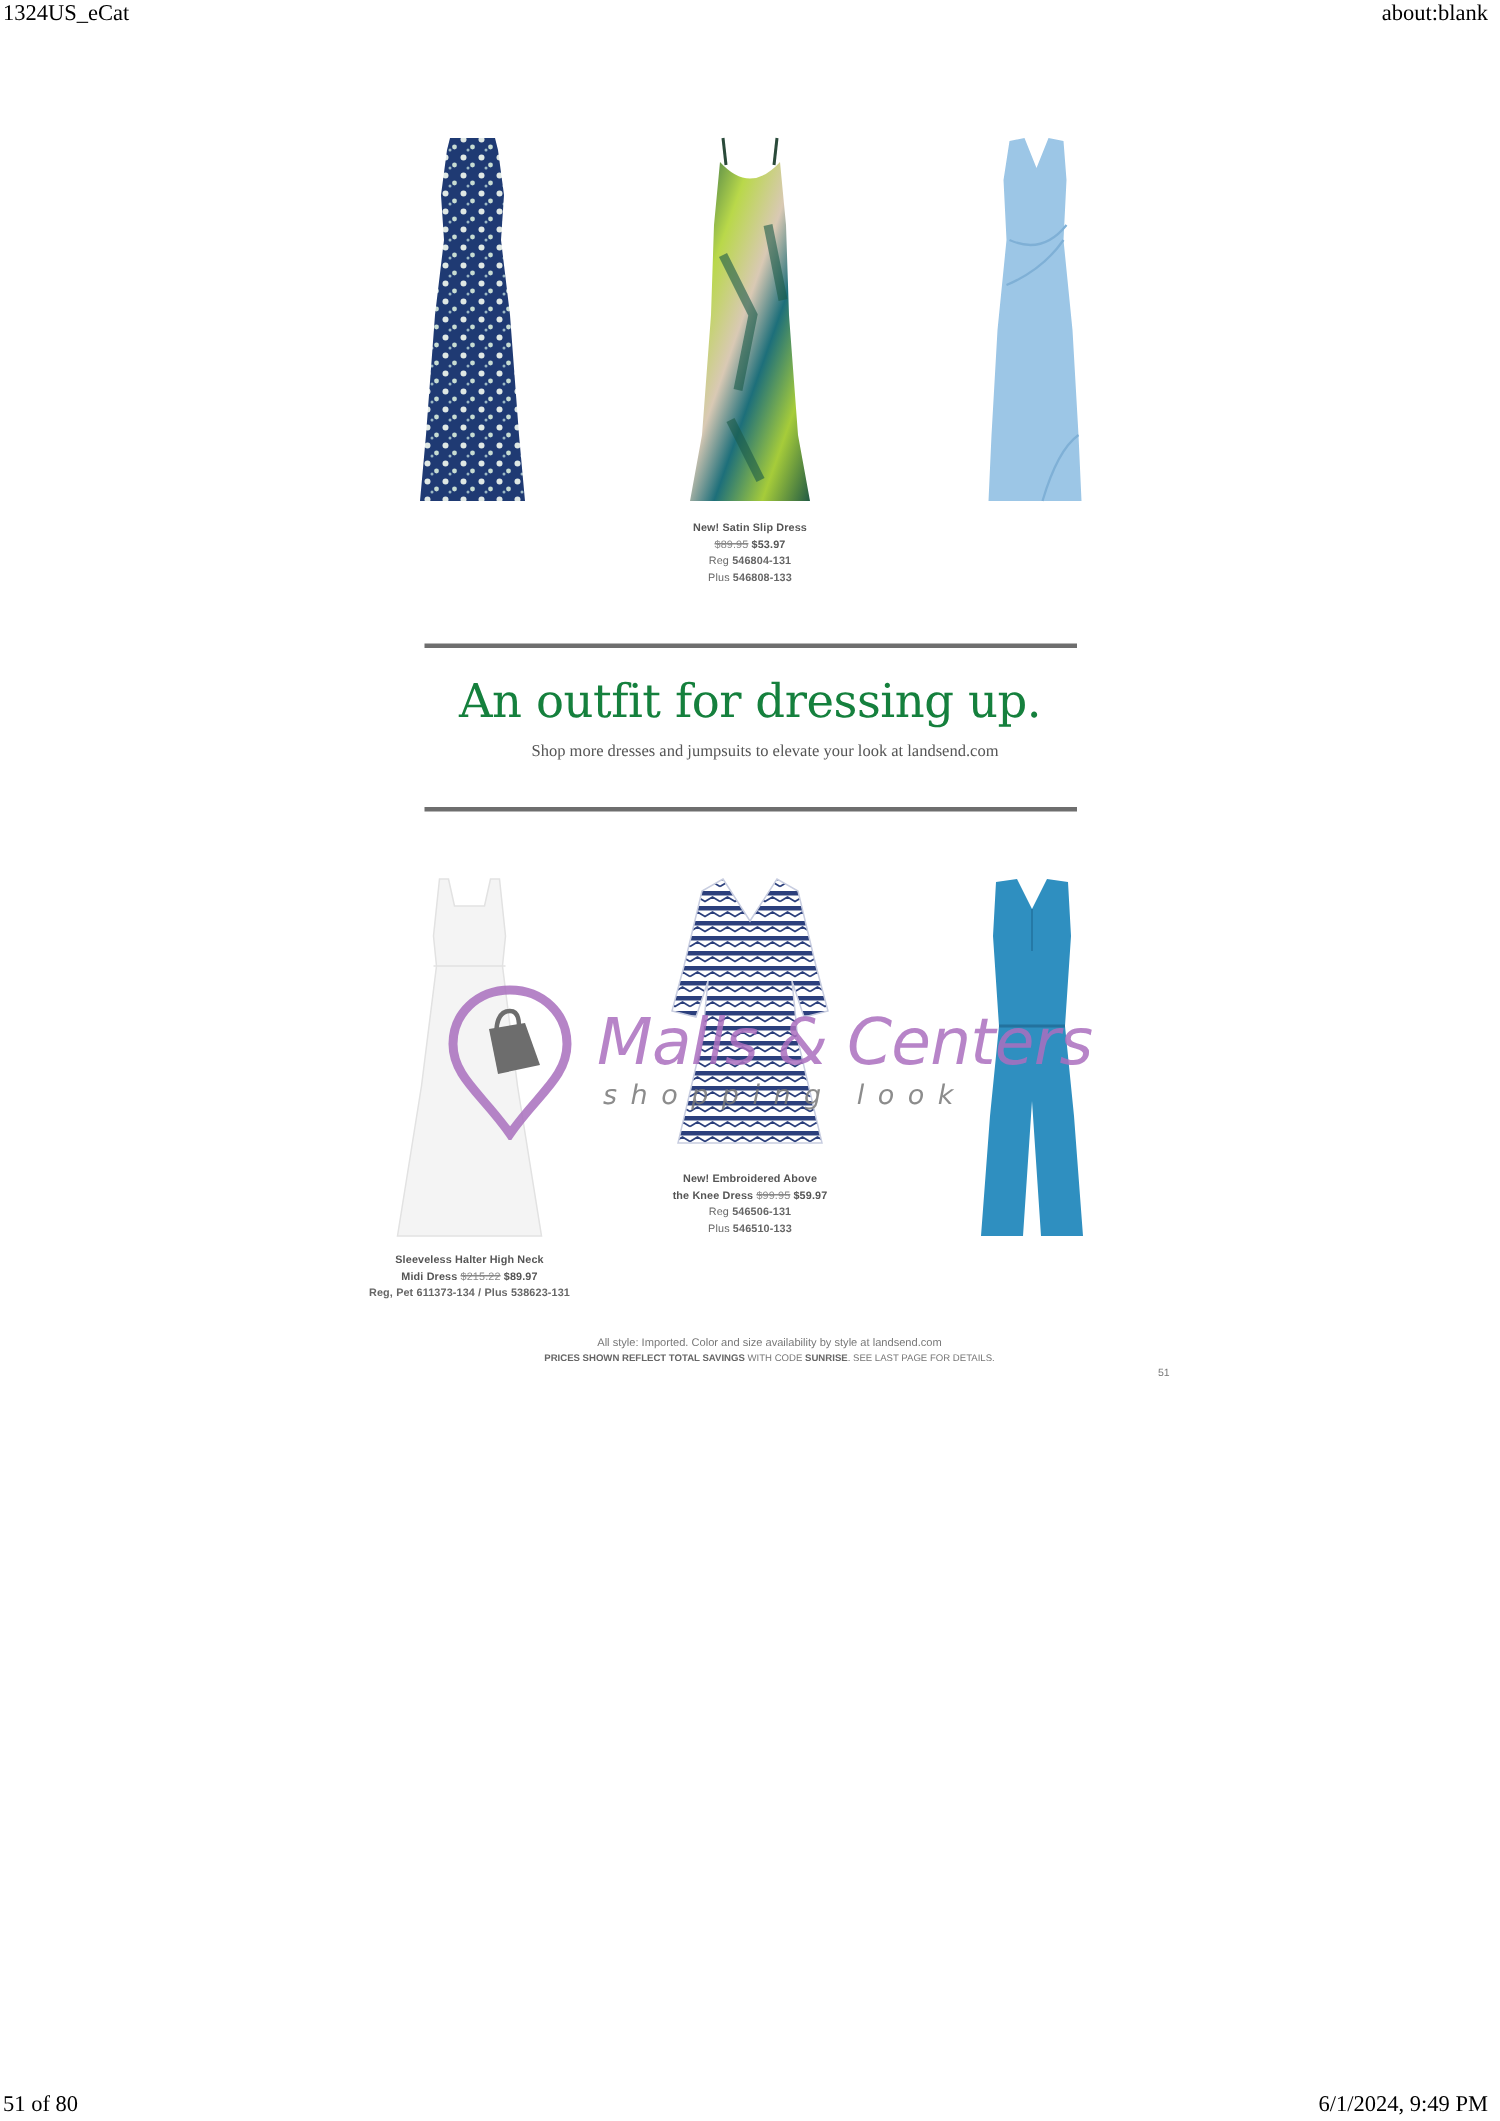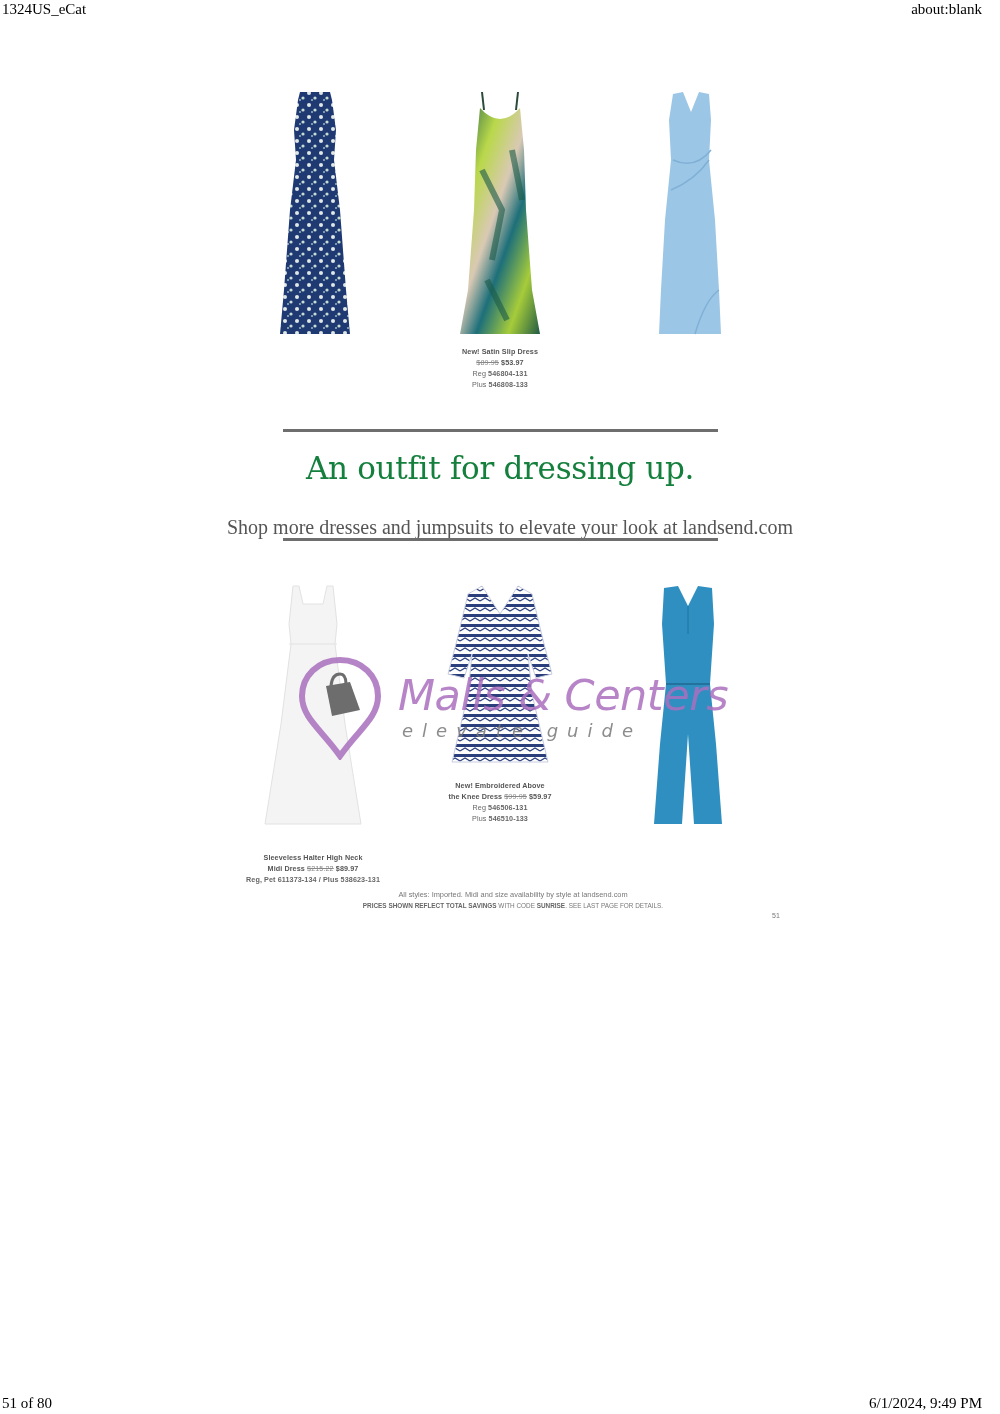--- a/index.html
+++ b/index.html
@@ -1,33 +1,33 @@
 <!DOCTYPE html>
 <html><head>
 <meta charset="utf-8">
 <style>
   html, body { margin: 0; padding: 0; background: #ffffff; }
   body { width: 1000px; height: 1414px; position: relative; overflow: hidden; font-family: "Liberation Sans", sans-serif; color: #333; }
   .print-header, .print-footer { position: absolute; left: 0; right: 0; height: 20px; font-family: "Liberation Serif", serif; font-size: 15px; color: #000; }
   .print-header { top: 0; padding-left: 33px; }
   .print-footer { bottom: 0; }
   .ph-left { position: absolute; left: 2px; top: 1px; }
-  .ph-right { position: absolute; right: 18px; top: 1px; }
+  .ph-right { position: absolute; right: 8px; top: 1px; }
 
   .product { position: absolute; text-align: center; }
   .product svg { display: block; margin: 0 auto; }
   .caption { font-size: 7.2px; line-height: 11px; color: #666; letter-spacing: 0.1px; }
   .caption .name { font-weight: bold; color: #555; }
   .caption .was { text-decoration: line-through; color: #888; font-weight: normal; }
   .caption .now { font-weight: bold; color: #555; }
   .caption .sku { font-weight: bold; color: #666; }
 
   .rule { position: absolute; left: 283px; width: 435px; height: 3px; background: #6e6e6e; }
   .headline { position: absolute; left: 0; right: 0; top: 450px; text-align: center; font-family: "DejaVu Serif", serif; font-size: 31px; color: #15803d; letter-spacing: -0.3px; }
-  .subline { position: absolute; left: 0; right: 0; top: 516px; text-align: center; font-family: "Liberation Serif", serif; font-size: 20px; color: #555; padding-left: 20px; }
+  .subline { position: absolute; left: 0; right: 0; top: 495px; text-align: center; font-family: "Liberation Serif", serif; font-size: 11px; color: #555; padding-left: 20px; }
 
   .disclaimer { position: absolute; left: 300px; width: 426px; text-align: center; font-size: 7.4px; color: #777; }
   .disclaimer b { color: #666; }
   .page-num { position: absolute; left: 772px; top: 912px; font-size: 7px; color: #777; }
 
   .watermark { position: absolute; left: 298px; top: 656px; width: 410px; height: 104px; pointer-events: none; font-style: italic; }
   .wm-title { position: absolute; left: 100px; top: 14px; font-family: "DejaVu Sans", sans-serif; font-size: 43px; color: rgba(170,110,190,0.85); letter-spacing: -0.5px; white-space: nowrap; }
   .wm-sub { position: absolute; left: 104px; top: 64px; font-family: "DejaVu Sans", sans-serif; font-size: 18px; letter-spacing: 9px; color: rgba(120,120,120,0.85); white-space: nowrap; }
 </style>
 </head>
@@ -88,21 +88,21 @@
 <div class="rule" style="top:429px;"></div>
 <div class="headline">An outfit for dressing up.</div>
 <div class="subline">Shop more dresses and jumpsuits to elevate your look at landsend.com</div>
 <div class="rule" style="top:538px;"></div>
 
 <div class="product" style="left:228px; top:584px; width:170px;">
   <svg width="120" height="244" viewBox="0 0 120 244">
     <path d="M40 2 L46 2 L50 20 L70 20 L74 2 L80 2 L84 40 L82 60 L92 140 L108 240 L12 240 L28 140 L38 60 L36 40 Z" fill="#f4f4f4" stroke="#e2e2e2" stroke-width="1"></path>
     <line x1="36" y1="60" x2="84" y2="60" stroke="#e2e2e2"></line>
   </svg>
-  <div class="caption" style="margin-top:24px;">
+  <div class="caption" style="margin-top:6px;">
     <div class="name">Sleeveless Halter High Neck</div>
     <div><span class="name">Midi Dress</span>
       <span class="was">$215.22</span>
       <span class="now">$89.97</span></div>
     <div class="sku">Reg, Pet  611373-134 / Plus  538623-131</div>
   </div>
 </div>
 
 <div class="product" style="left:415px; top:584px; width:170px;">
   <svg width="120" height="182" viewBox="0 0 120 182">
@@ -133,24 +133,24 @@
   </svg>
 </div>
 
 <div class="watermark">
   <svg width="84" height="104" viewBox="0 0 84 104" style="position:absolute; left:0; top:0;">
     <path d="M42 4 C20 4 4 20 4 40 C4 62 24 74 42 100 C60 74 80 62 80 40 C80 20 64 4 42 4 Z" fill="none" stroke="rgba(168,110,189,0.85)" stroke-width="6"></path>
     <path d="M28 30 L52 26 L62 54 L34 60 Z" fill="#6d6d6d"></path>
     <path d="M33 30 Q34 18 42 18 Q48 18 48 28" fill="none" stroke="#6d6d6d" stroke-width="3"></path>
   </svg>
   <div class="wm-title">Malls &amp; Centers</div>
-  <div class="wm-sub">elevate guide</div>
+  <div class="wm-sub">shopping look</div>
 </div>
 
-<div class="disclaimer" style="top:890px;">All styles: Imported. Midi and size availability by style at landsend.com</div>
+<div class="disclaimer" style="top:890px;">All style: Imported. Color and size availability by style at landsend.com</div>
 <div class="disclaimer" style="top:902px; font-size:6.4px;">
   <b>PRICES SHOWN REFLECT TOTAL SAVINGS</b><span> WITH CODE </span><b>SUNRISE</b><span>. SEE LAST PAGE FOR DETAILS.</span>
 </div>
 <div class="page-num">51</div>
 
 <div class="print-footer">
   <span class="ph-left">51 of 80</span>
   <span class="ph-right">6/1/2024, 9:49 PM</span>
 </div>
 

